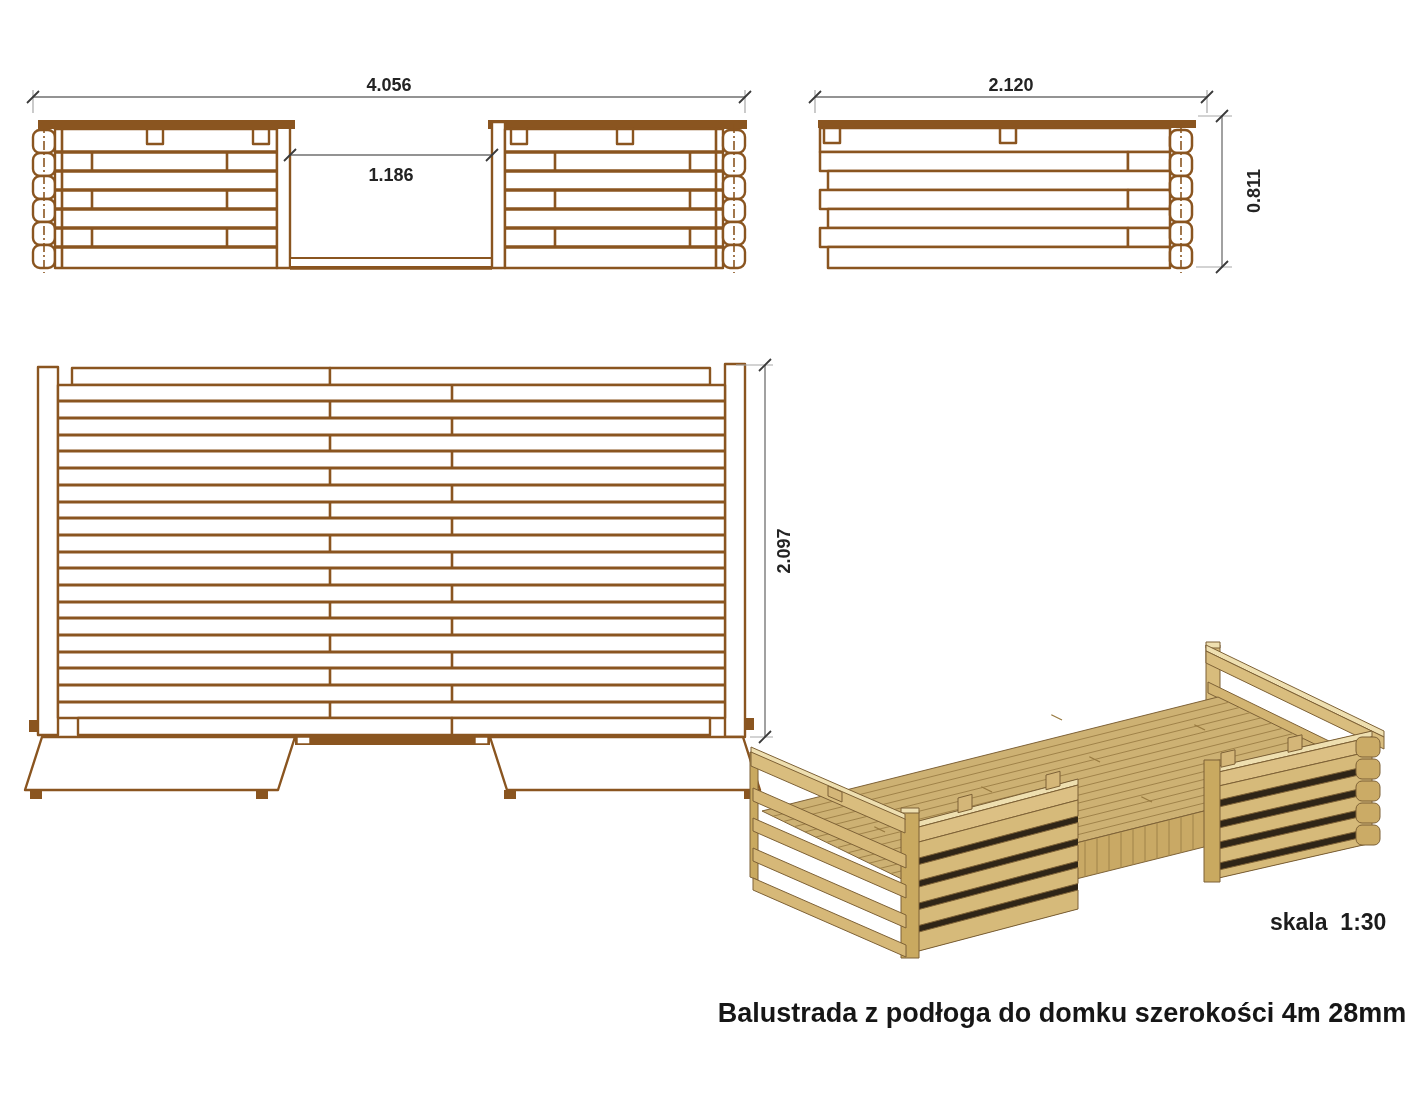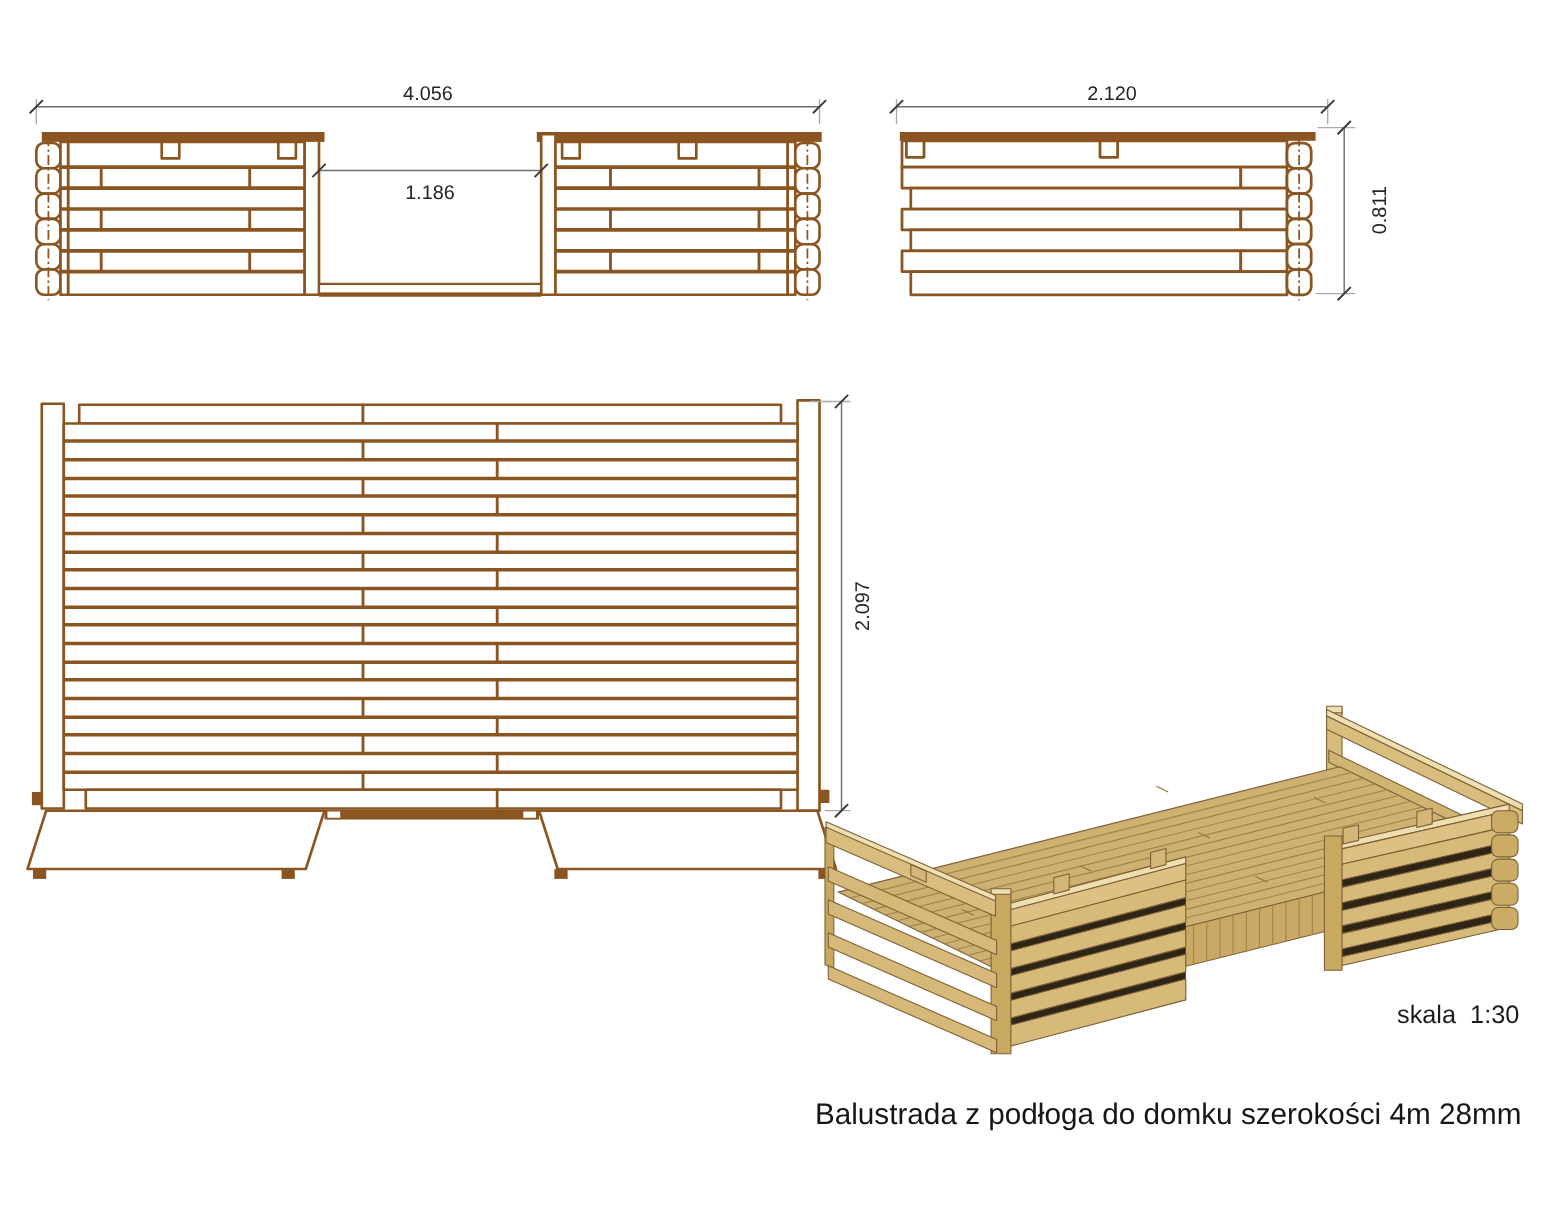--- a/index.html
+++ b/index.html
@@ -1,17 +1,17 @@
 <!DOCTYPE html>
 <html><head>
 <meta charset="utf-8">
 <style>
   html,body{margin:0;padding:0;background:#fff;}
   .canvas{position:relative;width:1422px;height:1100px;background:#ffffff;overflow:hidden;
-          font-family:"Liberation Sans", sans-serif;}
+          font-family:"Liberation Sans", sans-serif;font-weight:bold;}
   svg{position:absolute;left:0;top:0;}
   text{font-family:"Liberation Sans", sans-serif;fill:#222;white-space:pre;}
   .dimtxt{font-size:18px;fill:#242424;}
   .note{font-size:23px;fill:#1c1c1c;}
   .caption{font-size:27px;fill:#161616;}
 </style>
 </head>
 <body>
 
 <div class="canvas">

